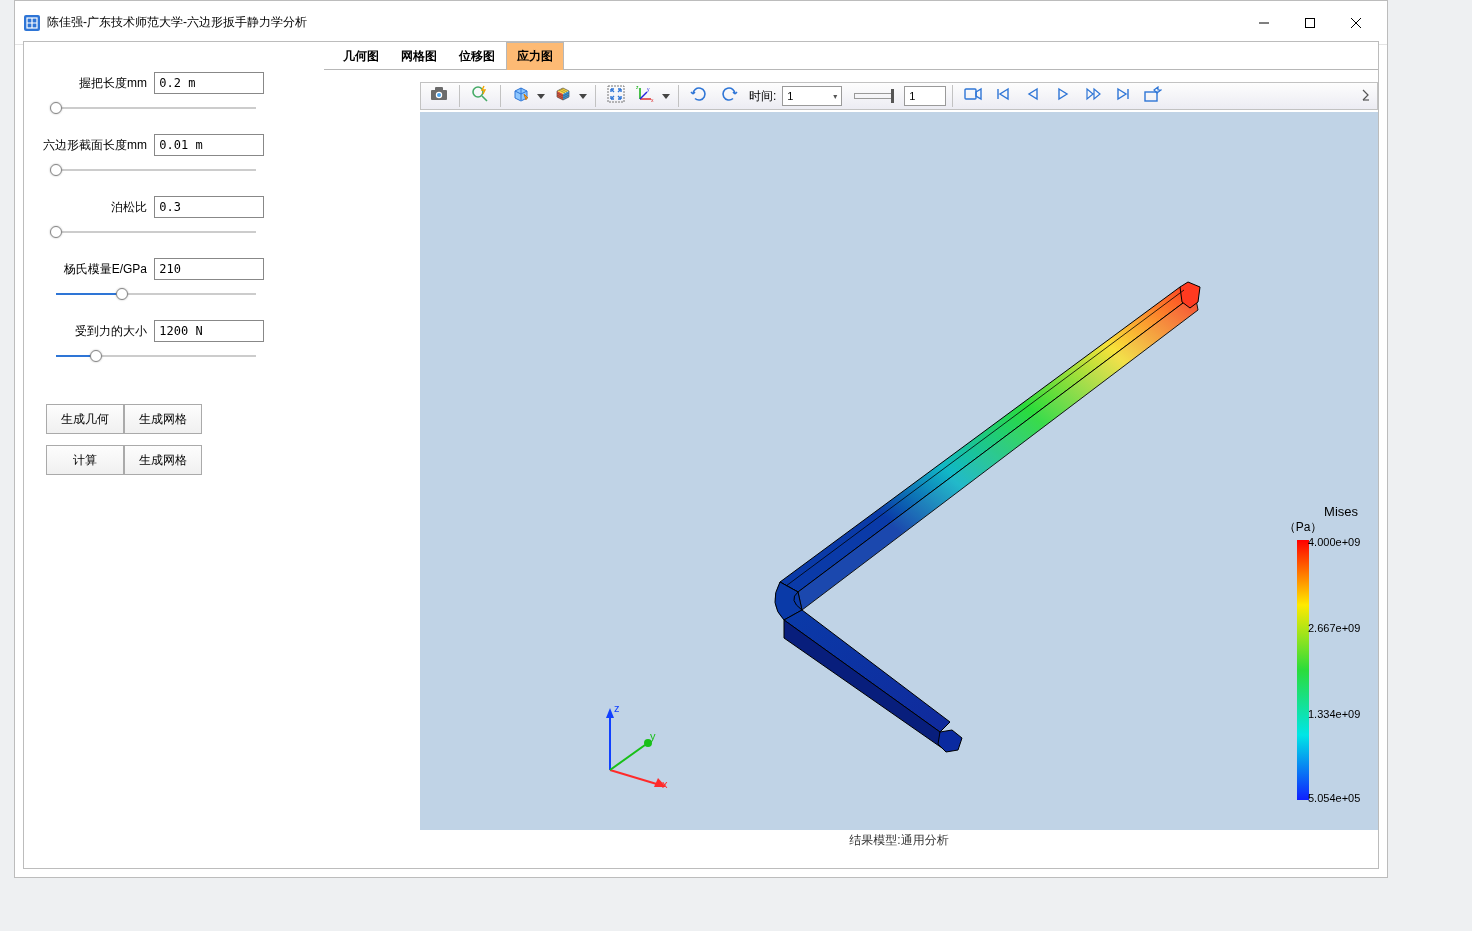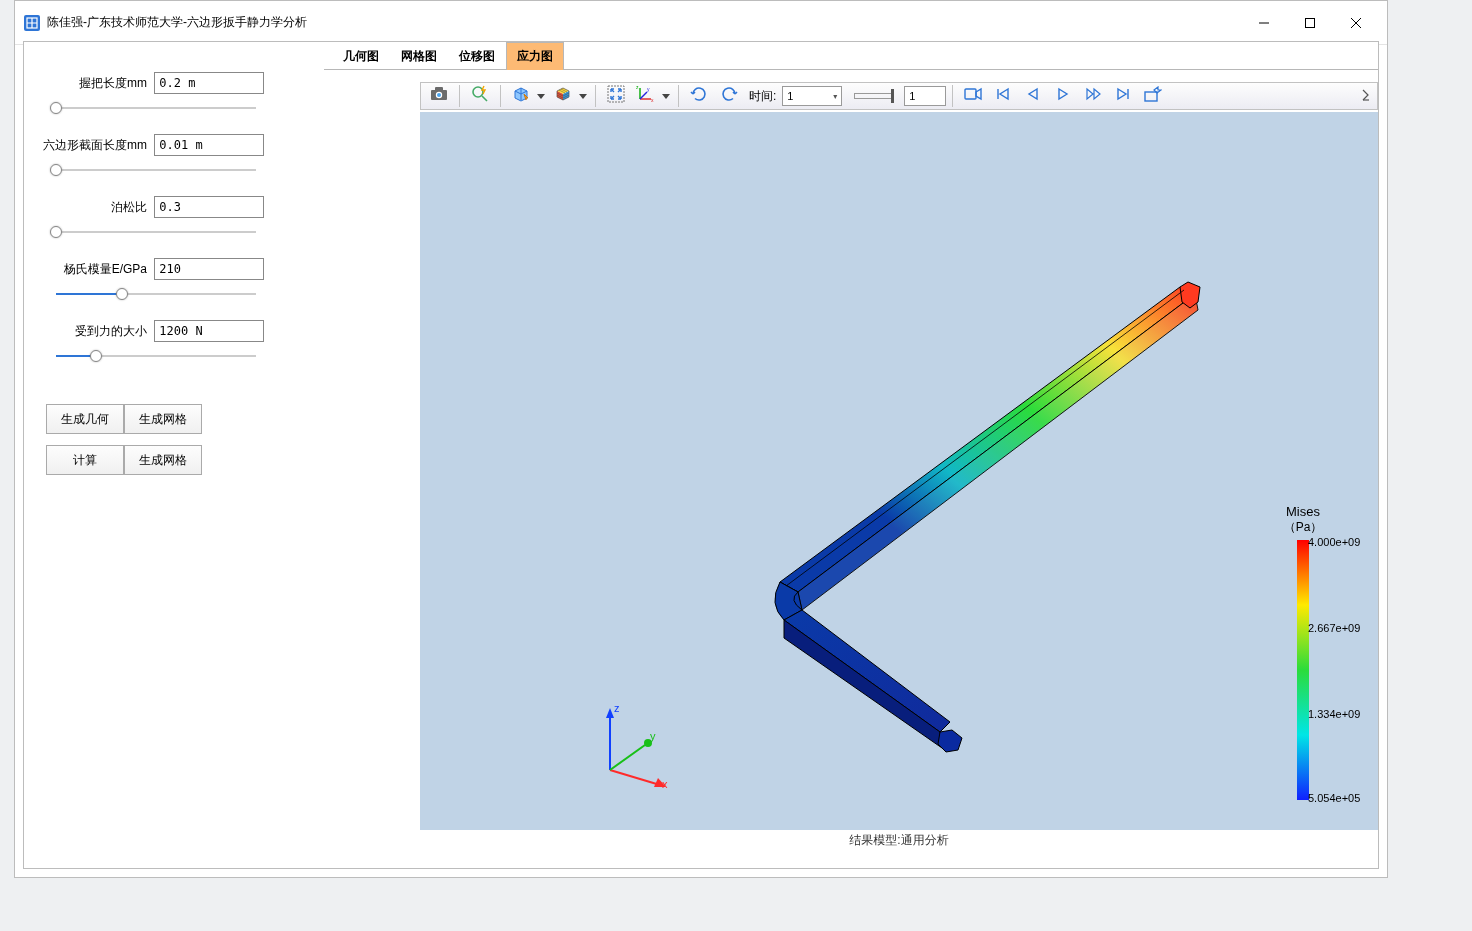--- a/index.html
+++ b/index.html
@@ -47,21 +47,21 @@
 .tool-label { font-size:12px; margin:0 4px; }
 .tool-combo { width:60px; height:20px; border:1px solid #9a9a9a; background:#fff; font-size:11px; padding:1px 4px; display:inline-flex; align-items:center; justify-content:space-between; cursor:pointer;}
 .tool-combo .caret-sml { font-size:8px; color:#555;}
 .frame-spin { width:42px; height:20px; border:1px solid #9a9a9a; background:#fff; font-size:11px; padding:1px 4px; cursor:pointer; display:inline-flex; align-items:center;}
 
 
 .status-bar { position:absolute; left:96px; right:0; bottom:18px; height:18px; text-align:center; font-size:12px; color:#333; }
 
 
 .legend { position:absolute; right:20px; bottom:30px; width:110px; font-size:11px; text-align:center; }
-.legend .ltitle { font-size:13px; }
+.legend .ltitle { font-size:13px;text-align:right; }
 .legend .lunit { font-size:12px; margin-bottom:4px;}
 .legend-bar { position:relative; width:12px; height:260px; margin:0 auto; background:linear-gradient(to bottom, #ff0000 0%, #ffea00 25%, #2bdc3b 50%, #00e6e6 75%, #1020ff 100%); }
 .legend-lbl { position:absolute; left:60px; white-space:nowrap; }
 
 
 .wrench { position:absolute; left:150px; top:140px; width:650px; height:520px; }
 .axis { position:absolute; left:170px; bottom:40px; }
 
 .caret-down { width:0;height:0;border-left:4px solid transparent;border-right:4px solid transparent;border-top:5px solid #444; }
 

